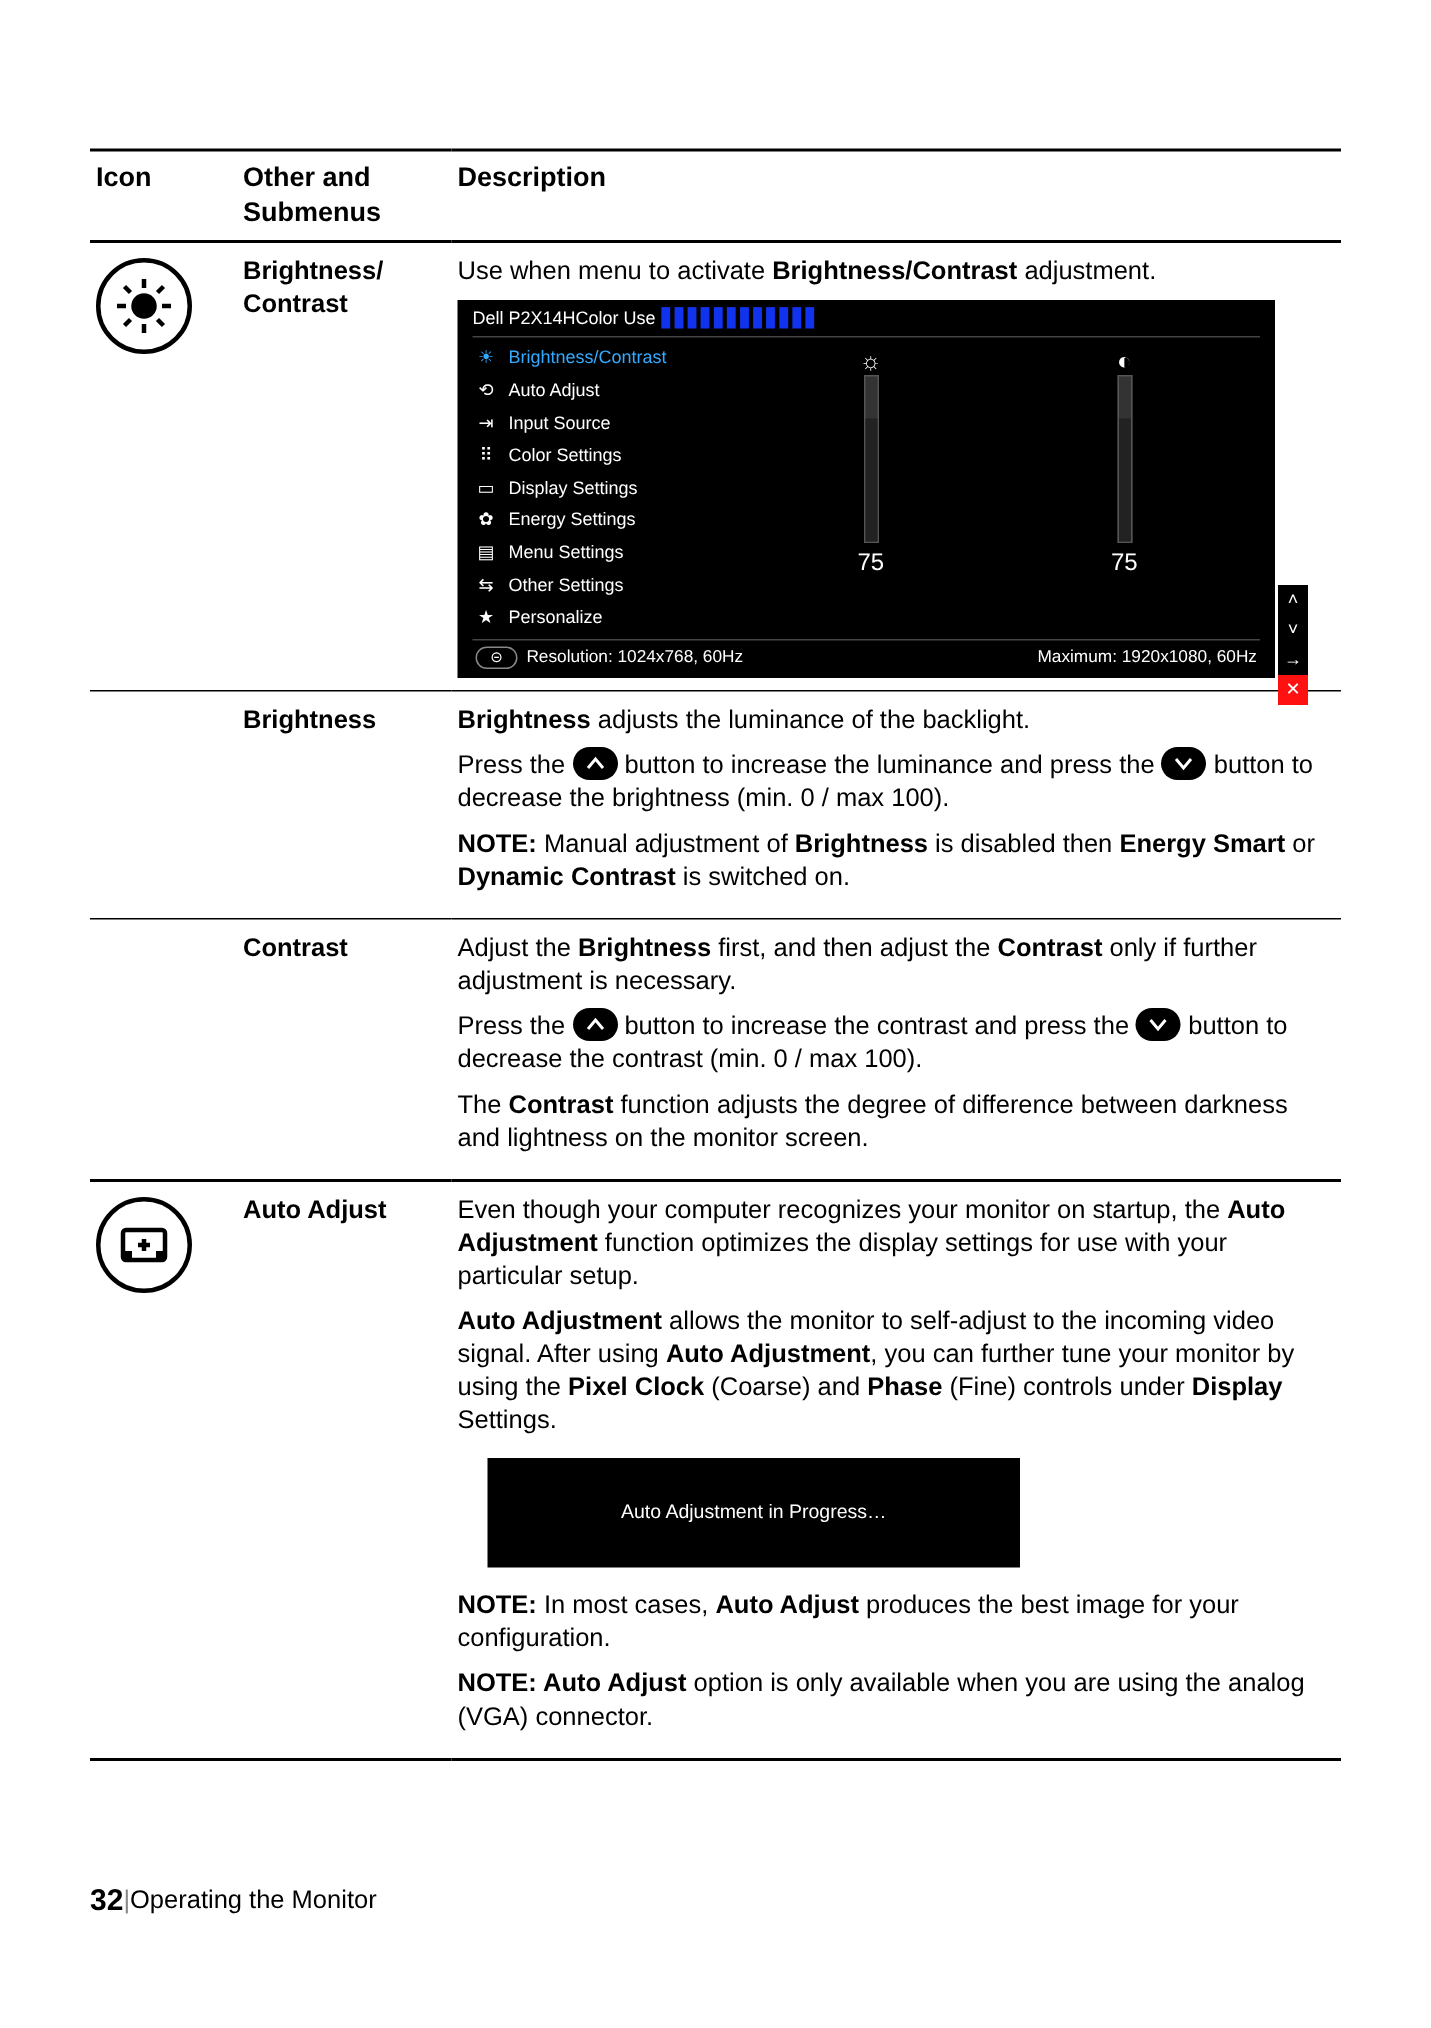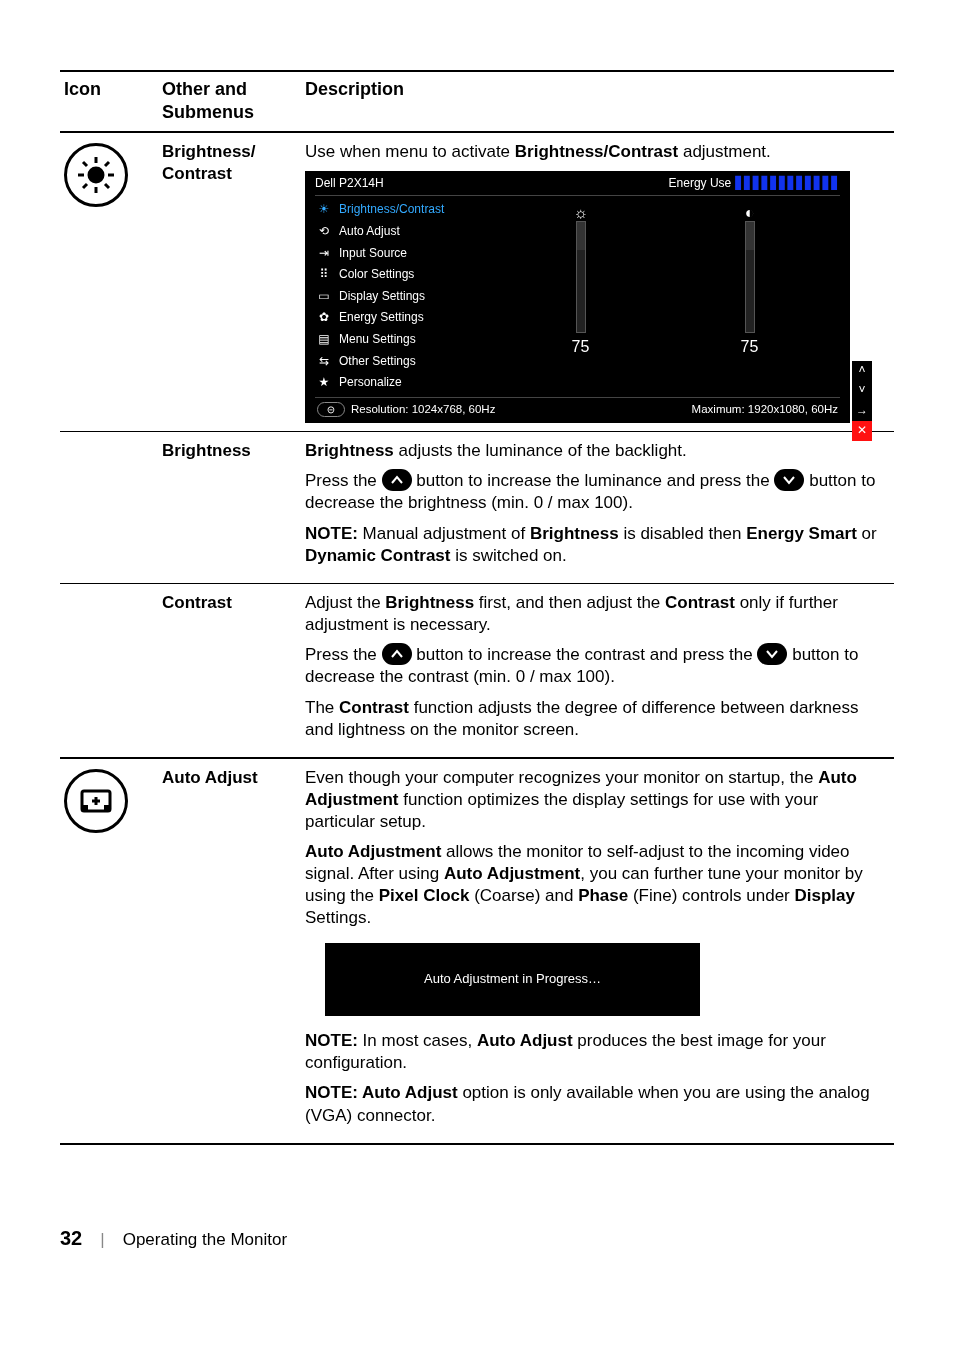--- a/index.html
+++ b/index.html
@@ -8,20 +8,21 @@
     margin: 0;
     padding: 0;
     width: 954px;
     color: #000;
     font-size: 17px;
     line-height: 1.3;
   }
   .page {
     padding: 70px 60px 30px 60px;
     box-sizing: border-box;
+    margin-top: 29px;
   }
   table.main {
     width: 100%;
     border-collapse: collapse;
   }
   table.main > thead > tr > th {
     border-top: 2px solid #000;
     border-bottom: 2px solid #000;
     padding: 6px 4px 6px 4px;
     font-weight: 700;
@@ -59,21 +60,21 @@
     width: 545px;
     background:#000; color:#fff;
     font-size:12px;
     position: relative;
     margin-top:6px;
   }
   .osd-inner {
     padding: 5px 10px 0 10px;
   }
   .osd-top {
-    display:flex; justify-content:space-between;
+    display:flex; justify-content:flex-start;
     border-bottom:1px solid #444; padding-bottom:4px; margin-bottom:3px;
     font-size:12px;
   }
   .energy-bars { display:inline-block; margin-left:4px; letter-spacing:-0.5px; color:#13e; }
   .osd-body { display:flex; }
   .osd-menu { width:175px; }
   .osd-menu .item {
     display:flex; align-items:center; gap:8px;
     padding:3px 2px; font-size:12px;
   }
@@ -97,25 +98,25 @@
     display:flex; flex-direction:column; gap:0;
   }
   .osd-side .sbtn {
     width:20px; height:20px; background:#000; color:#fff; display:flex;
     align-items:center; justify-content:center; font-size:12px;
   }
   .osd-side .sbtn.close { background:#f11; }
   
   .progress-box {
     width: 335px; background:#000; color:#fff; font-size:13px;
-    text-align:center; padding:28px 20px; margin:14px 0 14px 20px;
+    text-align:center; padding:28px 10px; margin:14px 0 14px 20px;
   }
   .footer {
     margin-top: 80px;
-    display:flex; align-items:flex-end; gap:18px;
+    display:flex; align-items:center; 
     font-size:17px;
   }
   .footer .pnum { font-weight:700; font-size:20px;}
   .footer .sep { color:#888; }
 </style>
 </head>
 <body>
 
 <div class="page">
 <table class="main">
@@ -150,21 +151,21 @@
       <td class="desc">
         <p>
           <span>Use when menu to activate </span><span class="strong">Brightness/Contrast</span><span> adjustment.</span>
         </p>
 
         <div class="osd">
           <div class="osd-inner">
           <div class="osd-top">
             <span>Dell P2X14H</span>
             <span>
-              <span>Energy Use</span><span class="energy-bars">▋▋▋▋▋▋▋▋▋▋▋▋</span>
+              <span>Color Use</span><span class="energy-bars">▋▋▋▋▋▋▋▋▋▋▋▋</span>
             </span>
           </div>
           <div class="osd-body">
             <div class="osd-menu">
               <div class="item selected">
                       <span class="mi">☀</span>
                       <span>Brightness/Contrast</span>
                     </div>
               <div class="item">
                       <span class="mi">⟲</span>

